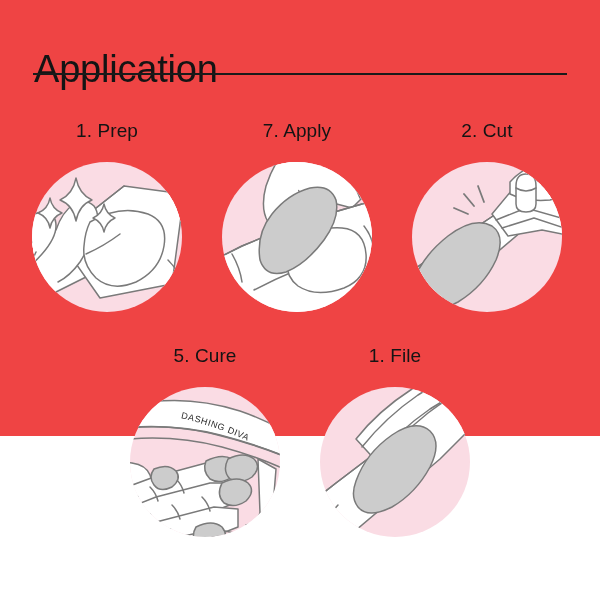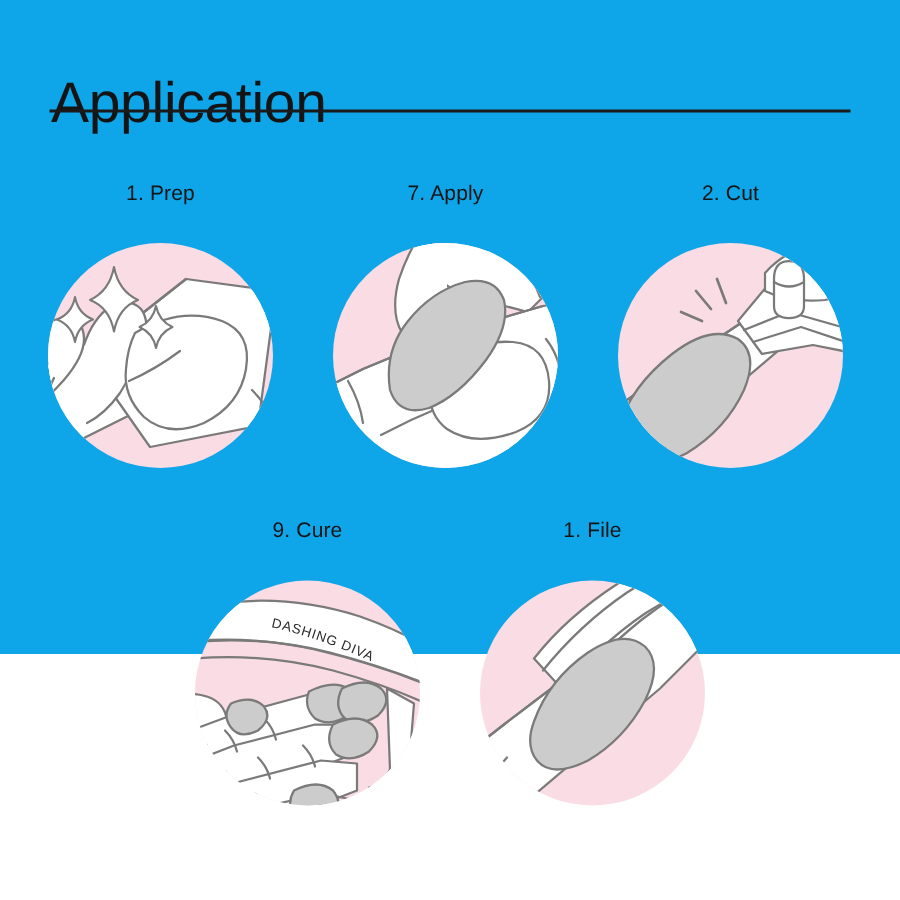--- a/index.html
+++ b/index.html
@@ -13,21 +13,21 @@
     position: relative;
     overflow: hidden;
     font-family: "Liberation Sans", sans-serif;
     color: #1a1a1a;
   }
   #page {
     position: absolute;
     left: 0; top: 0;
     width: 600px;
     height: 436px;
-    background: #0ea5e9;
+    background: #ef4444;
   }
   .title {
     position: absolute;
     left: 34px;
     top: 22px;
     font-size: 38px;
     font-weight: 400;
     letter-spacing: -0.2px;
     color: #141414;
     line-height: 44px;
@@ -44,21 +44,21 @@
   .step {
     position: absolute;
     width: 190px;
   }
   .step-label {
     position: absolute;
     top: 0;
     left: 0;
     width: 190px;
     text-align: center;
-    font-size: 14px;
+    font-size: 19px;
     color: #141414;
     letter-spacing: 0.1px;
     white-space: nowrap;
   }
   .step-art {
     position: absolute;
     top: 22px;
     left: 0;
     width: 190px;
     height: 190px;
@@ -185,21 +185,21 @@
             <path d="M86 44 L92 60"></path>
             <path d="M72 52 L82 64"></path>
             <path d="M62 66 L76 72"></path>
           </g>
         </g>
       </svg>
     </div>
   </div>
 
   <div class="step" id="step-4">
-    <div class="step-label">9. Cure</div>
+    <div class="step-label">5. Cure</div>
     <div class="step-art">
       <svg viewBox="0 0 190 190">
         <defs>
           <clipPath id="clip4">
               <circle cx="95" cy="95" r="75"></circle>
             </clipPath>
           <path id="brandArc" d="M66 50 Q104 58 142 76"></path>
         </defs>
         <circle cx="95" cy="95" r="75" fill="#FADCE4"></circle>
         <g clip-path="url(#clip4)" fill="none" stroke="#7A7A7A" stroke-width="1.5" stroke-linecap="round" stroke-linejoin="round">

